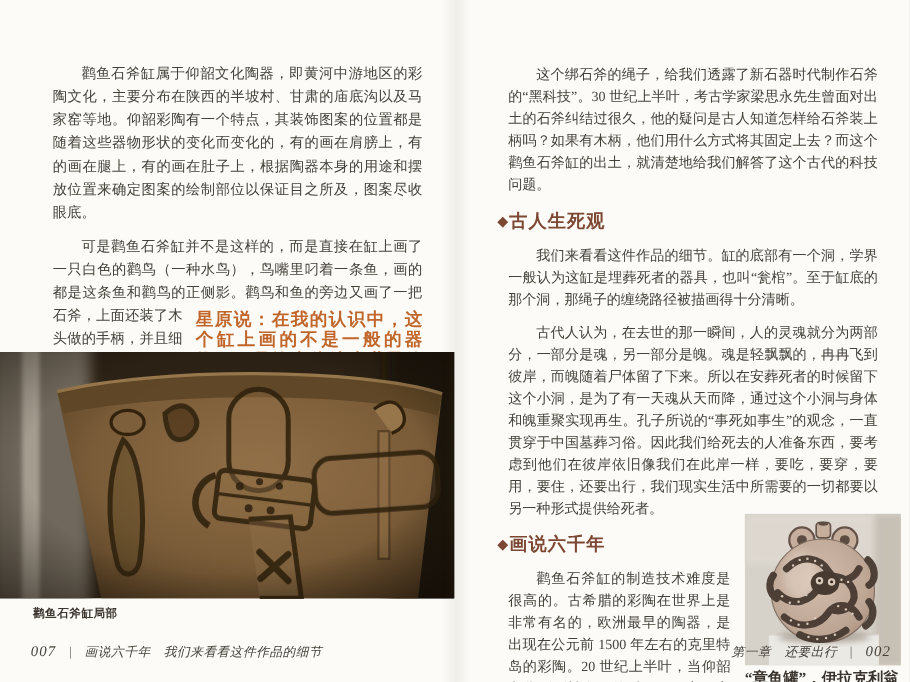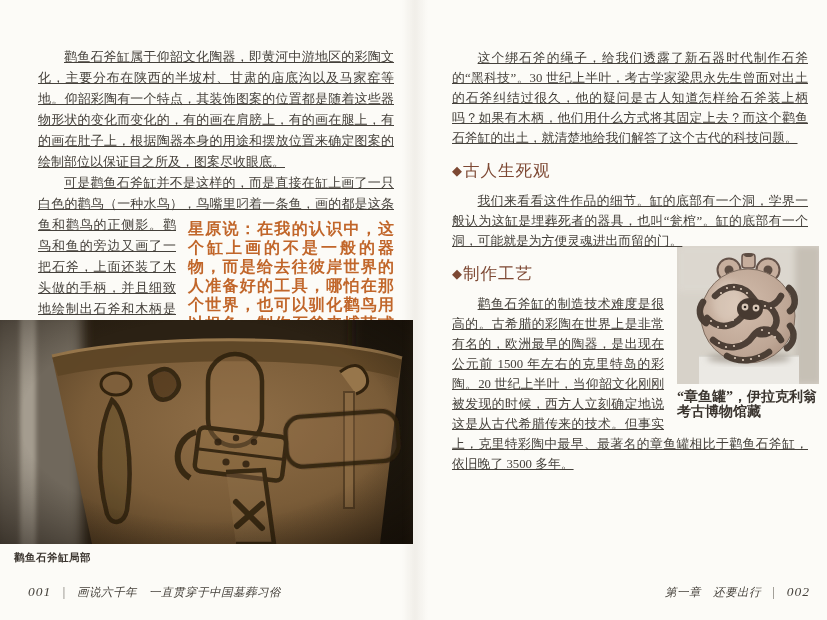--- a/index.html
+++ b/index.html
@@ -14,47 +14,47 @@
   .spread{
     position:relative;width:827px;height:620px;background:var(--page-bg);
     overflow:hidden;margin:0 auto;
   }
   .spine{
     position:absolute;left:402px;top:0;width:26px;height:620px;
     background:linear-gradient(90deg,rgba(90,70,50,0) 0%,rgba(90,70,50,0.07) 50%,rgba(90,70,50,0) 100%);
     pointer-events:none;
   }
   .para{
-    margin:0;text-indent:2em;text-align:justify;color:var(--body-text);text-decoration:underline;
+    margin:10px;text-indent:2em;text-align:justify;color:var(--body-text);
   }
   .text-col-left{
     position:absolute;left:38px;top:46px;width:356px;
     font-size:13px;line-height:21px;
   }
   .text-col-right{
     position:absolute;left:452px;top:48px;width:356px;
     font-size:12.8px;line-height:20px;
   }
   .note{
     display:block;float:right;width:206px;margin:5px 0 6px 12px;
     color:var(--note-orange);font-weight:bold;font-size:16px;line-height:19px;
     text-align:justify;text-indent:0;
   }
   .note-label{font-weight:bold;}
   .section-heading{
-    margin:13px 0 9px 0;font-size:16.5px;font-weight:normal;color:var(--heading-color);
+    margin:13px 0 9px 0;font-size:16.5px;font-weight:bold;color:var(--heading-color);
     letter-spacing:1px;text-indent:0;
   }
   .section-heading .bullet{font-size:13px;letter-spacing:0;margin-right:1px;position:relative;top:-1px;}
   .photo-left{
     position:absolute;left:0;top:320px;width:413px;height:224px;margin:0;
     line-height:0;
   }
   .caption-left{
-    position:absolute;left:14px;top:551px;font-size:10.5px;font-weight:600;
+    position:absolute;left:30px;top:551px;font-size:10.5px;font-weight:600;
     color:var(--caption-color);letter-spacing:0.5px;
   }
   .section-craft{overflow:visible;}
   .fig-right{
     float:right;width:142px;margin:-18px -11px 4px 13px;
   }
   .photo-right{width:142px;height:138px;line-height:0;}
   .caption-right{
     margin-top:5px;font-size:14px;font-weight:bold;line-height:15px;
     color:var(--caption-color);text-align:left;
@@ -137,37 +137,38 @@
           <circle cx="226" cy="142" r="3.6"></circle>
             <circle cx="246" cy="144" r="3.6"></circle>
         </g>
         <rect width="413" height="224" fill="url(#vinG)"></rect>
       </svg>
     </figure>
 
     <div class="caption-left">鹳鱼石斧缸局部</div>
 
     <div class="footer footer-left">
-      <span class="pnum">001</span>
+      <span class="pnum">007</span>
       <span class="divider">|</span>
-      <span class="ftitle">画说六千年　一直贯穿于中国墓葬习俗</span>
+      <span class="ftitle">画说六千年　我们来看看这件作品的细节</span>
     </div>
   </div>
 
   <div class="spine"></div>
 
   <div class="page page-right">
 
     <div class="text-col-right">
       <p class="para">这个绑石斧的绳子，给我们透露了新石器时代制作石斧的“黑科技”。30 世纪上半叶，考古学家梁思永先生曾面对出土的石斧纠结过很久，他的疑问是古人知道怎样给石斧装上柄吗？如果有木柄，他们用什么方式将其固定上去？而这个鹳鱼石斧缸的出土，就清楚地给我们解答了这个古代的科技问题。</p>
 
       <h3 class="section-heading">
         <span class="bullet">◆</span><span>古人生死观</span>
       </h3>
-      <p class="para">我们来看看这件作品的细节。缸的底部有一个洞，学界一般认为这缸是埋葬死者的器具，也叫“瓮棺”。缸的底部有一个洞，可能就是为方便灵魂进出而留的门。</p>
+      <p class="para">我们来看看这件作品的细节。缸的底部有一个洞，学界一般认为这缸是埋葬死者的器具，也叫“瓮棺”。至于缸底的那个洞，那绳子的缠绕路径被描画得十分清晰。</p>
+      <p class="para">古代人认为，在去世的那一瞬间，人的灵魂就分为两部分，一部分是魂，另一部分是魄。魂是轻飘飘的，冉冉飞到彼岸，而魄随着尸体留了下来。所以在安葬死者的时候留下这个小洞，是为了有一天魂从天而降，通过这个小洞与身体和魄重聚实现再生。孔子所说的“事死如事生”的观念，一直贯穿于中国墓葬习俗。因此我们给死去的人准备东西，要考虑到他们在彼岸依旧像我们在此岸一样，要吃，要穿，要用，要住，还要出行，我们现实生活中所需要的一切都要以另一种形式提供给死者。</p>
 
       <div class="section-craft clearfix">
         <figure class="fig-right">
           <div class="photo-right">
             <svg viewBox="0 0 142 138" width="142" height="138">
               <defs>
                 <radialGradient id="jarG" cx="42%" cy="40%" r="72%">
                   <stop offset="0%" stop-color="#d3bdac"></stop>
                   <stop offset="70%" stop-color="#bea695"></stop>
                   <stop offset="100%" stop-color="#a98f7e"></stop>
@@ -227,21 +228,21 @@
                   <circle cx="66" cy="114" r="1.1"></circle>
                   <circle cx="74" cy="113" r="1.1"></circle>
                 <circle cx="82" cy="110" r="1.1"></circle>
               </g>
             </svg>
           </div>
           <figcaption class="caption-right">“章鱼罐”，伊拉克利翁考古博物馆藏</figcaption>
         </figure>
 
         <h3 class="section-heading">
-          <span class="bullet">◆</span><span>制作工艺</span>
+          <span class="bullet">◆</span><span>画说六千年</span>
         </h3>
         <p class="para">鹳鱼石斧缸的制造技术难度是很高的。古希腊的彩陶在世界上是非常有名的，欧洲最早的陶器，是出现在公元前 1500 年左右的克里特岛的彩陶。20 世纪上半叶，当仰韶文化刚刚被发现的时候，西方人立刻确定地说这是从古代希腊传来的技术。但事实上，克里特彩陶中最早、最著名的章鱼罐相比于鹳鱼石斧缸，依旧晚了 3500 多年。</p>
       </div>
     </div>
 
     <div class="footer footer-right">
       <span class="ftitle">第一章　还要出行</span>
       <span class="divider">|</span>
       <span class="pnum">002</span>
     </div>

